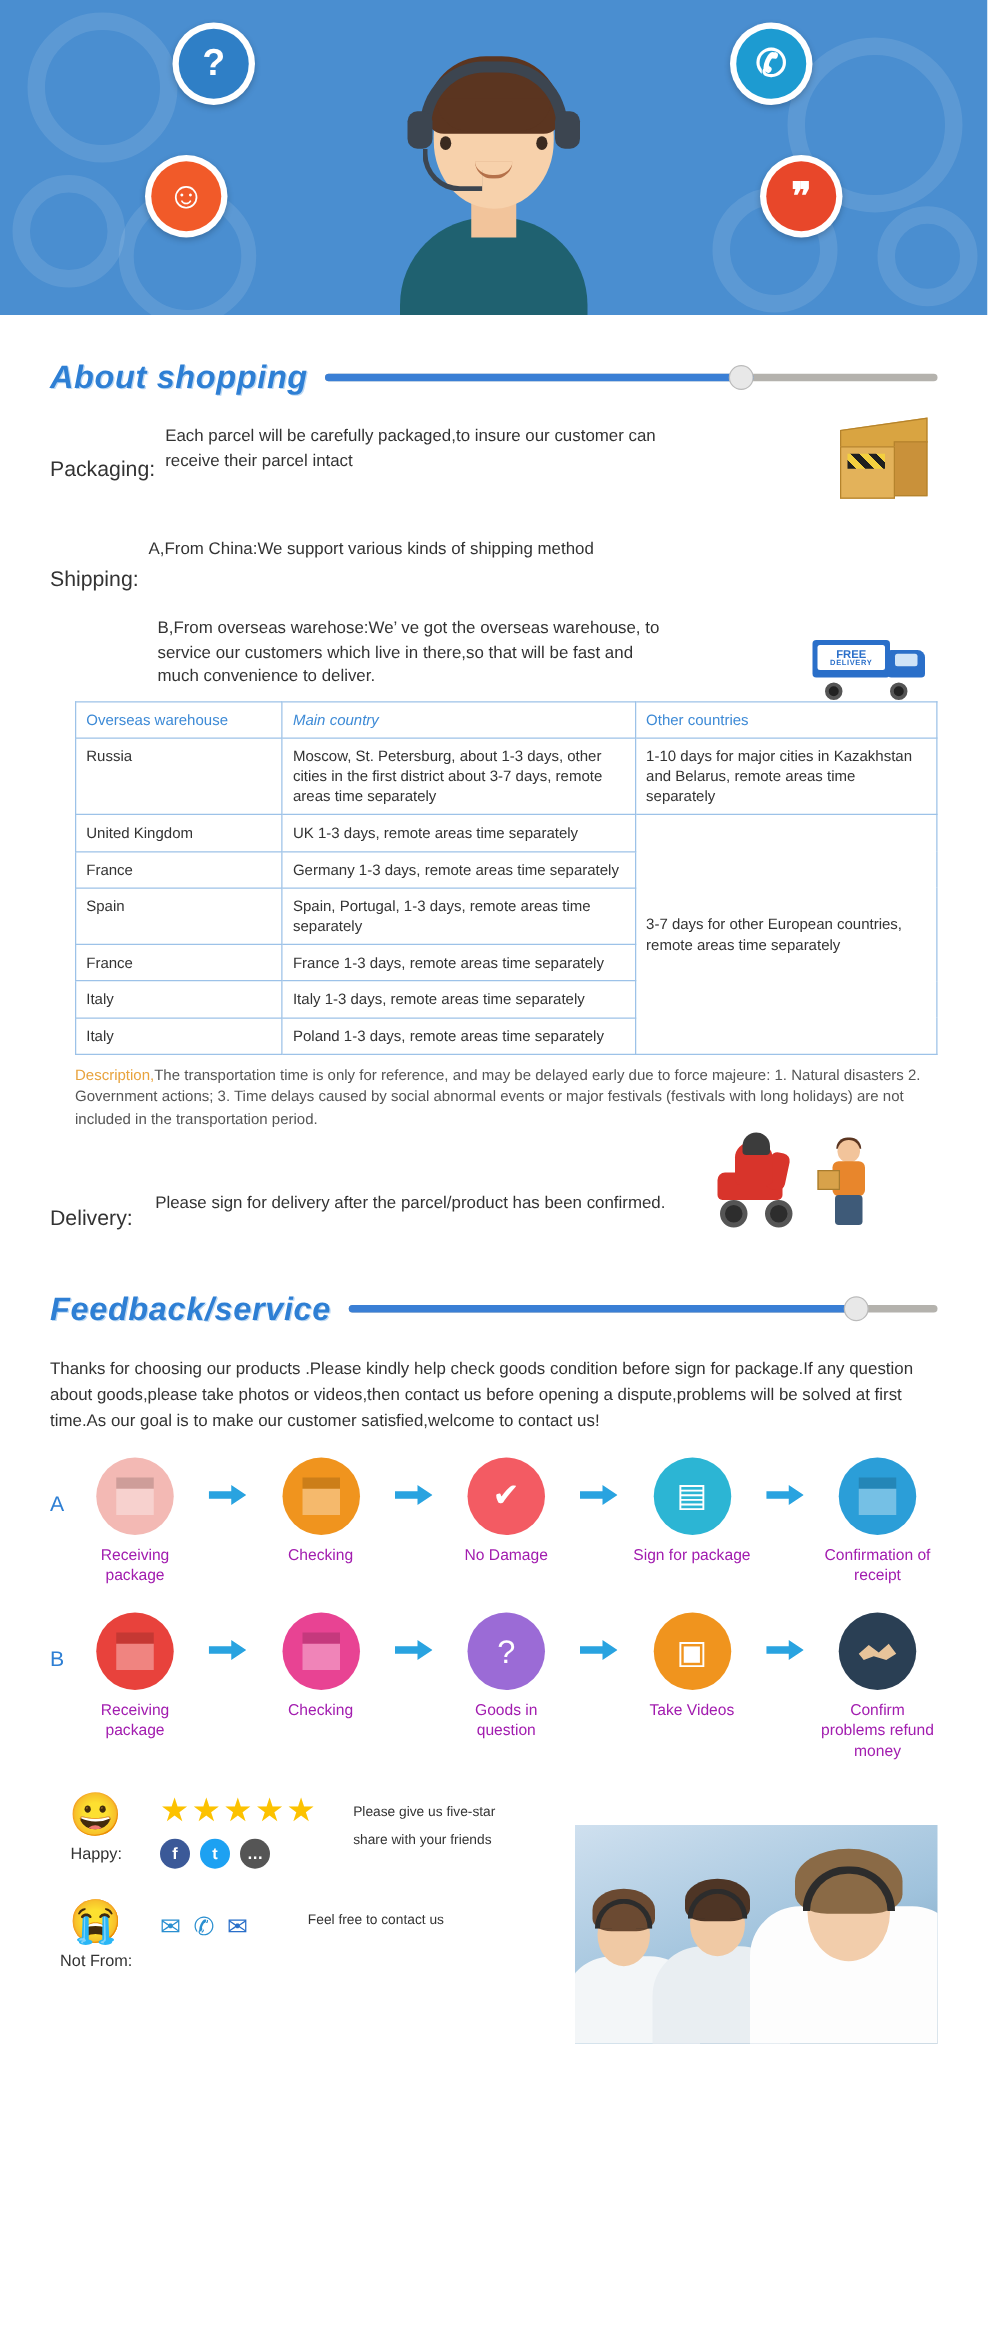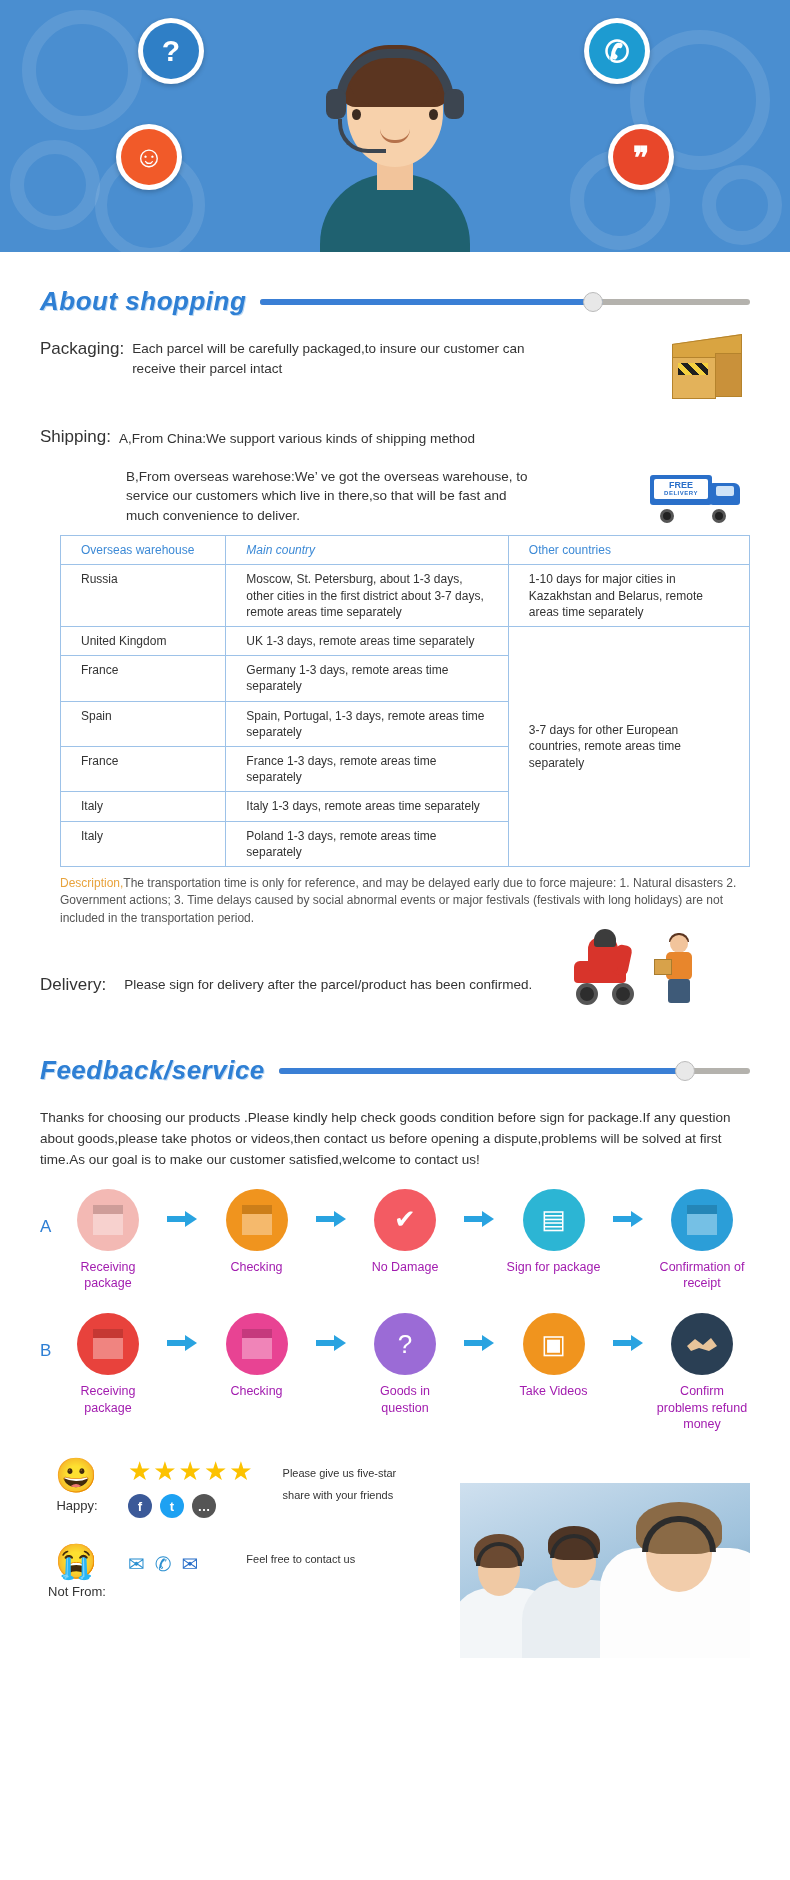--- a/index.html
+++ b/index.html
@@ -119,21 +119,21 @@
     margin-left: 14px;
   }
   .slider-fill { position: absolute; left: 0; top: 0; height: 6px; background: #3a7fd5; border-radius: 3px; }
   .slider-knob {
     position: absolute; top: -7px; width: 20px; height: 20px; border-radius: 50%;
     background: #e8e8e8; border: 1px solid #bbb;
   }
 
   .row { display: flex; align-items: flex-start; margin-bottom: 6px; }
   .label {
-    font-size: 16px; color: #333; white-space: nowrap; padding-right: 8px;
+    font-size: 16px; color: #333; white-space: nowrap; padding-right: 8px; margin-top: 27px;
   }
   .label.big { font-size: 17px; }
   .para { font-size: 13.5px; line-height: 1.45; color: #333; }
 
   .pack-block { position: relative; min-height: 66px; }
   .box-icon {
     position: absolute; right: 0; top: -6px; width: 86px; height: 72px;
   }
   .box-top {
     position: absolute; left: 8px; top: 6px; width: 70px; height: 20px;
@@ -145,40 +145,40 @@
   }
   .box-side {
     position: absolute; left: 51px; top: 20px; width: 27px; height: 44px;
     background: #c9913a; border: 1px solid #b5832c;
   }
   .box-tape {
     position: absolute; left: 14px; top: 30px; width: 30px; height: 12px;
     background: repeating-linear-gradient(45deg,#1f1f1f 0 5px,#f4d03f 5px 10px);
   }
 
-  .truck-icon { position: absolute; right: 0; top: 0; width: 100px; height: 58px; }
+  .truck-icon { position: absolute; right: 0; top: 12px; width: 100px; height: 58px; }
   .truck-body { position: absolute; left: 0; top: 8px; width: 62px; height: 30px; background: #2a6fc9; border-radius: 3px; }
   .truck-cab { position: absolute; left: 60px; top: 16px; width: 30px; height: 22px; background: #2a6fc9; border-radius: 3px 6px 3px 3px; }
   .truck-win { position: absolute; left: 66px; top: 19px; width: 18px; height: 10px; background: #cfe3f7; border-radius: 2px; }
   .truck-free {
     position: absolute; left: 4px; top: 12px; width: 54px; height: 20px;
     background: #fff; color: #2a6fc9; font-size: 9px; font-weight: bold;
     display: flex; flex-direction: column; align-items: center; justify-content: center;
     line-height: 1; border-radius: 2px;
   }
   .truck-free span:last-child { font-size: 6px; letter-spacing: 0.5px; }
   .wheel { position: absolute; bottom: 2px; width: 14px; height: 14px; border-radius: 50%; background: #222; border: 3px solid #555; }
   .wheel.w1 { left: 10px; } .wheel.w2 { left: 62px; }
 
   table.ship {
     width: 100%; border-collapse: collapse; margin: 10px 0 8px 0;
     font-size: 12px;
   }
   table.ship th, table.ship td {
-    border: 1px solid #9dc2e8; padding: 6px 20px; vertical-align: top; line-height: 1.35;
+    border: 1px solid #9dc2e8; padding: 6px 8px; vertical-align: top; line-height: 1.35;
   }
   table.ship th { color: #3d8ad6; font-weight: normal; text-align: left; }
   table.ship td { color: #333; }
   .col1 { width: 24%; } .col2 { width: 41%; font-style: italic; } .col3 { width: 35%; }
 
   .desc { font-size: 12px; line-height: 1.45; color: #555; margin-top: 6px; }
   .desc .lead { color: #e8a33d; }
 
   .delivery-row { position: relative; margin-top: 30px; min-height: 56px; display: flex; align-items: center; }
   .rider { position: absolute; right: 36px; top: -22px; width: 140px; height: 76px; }

